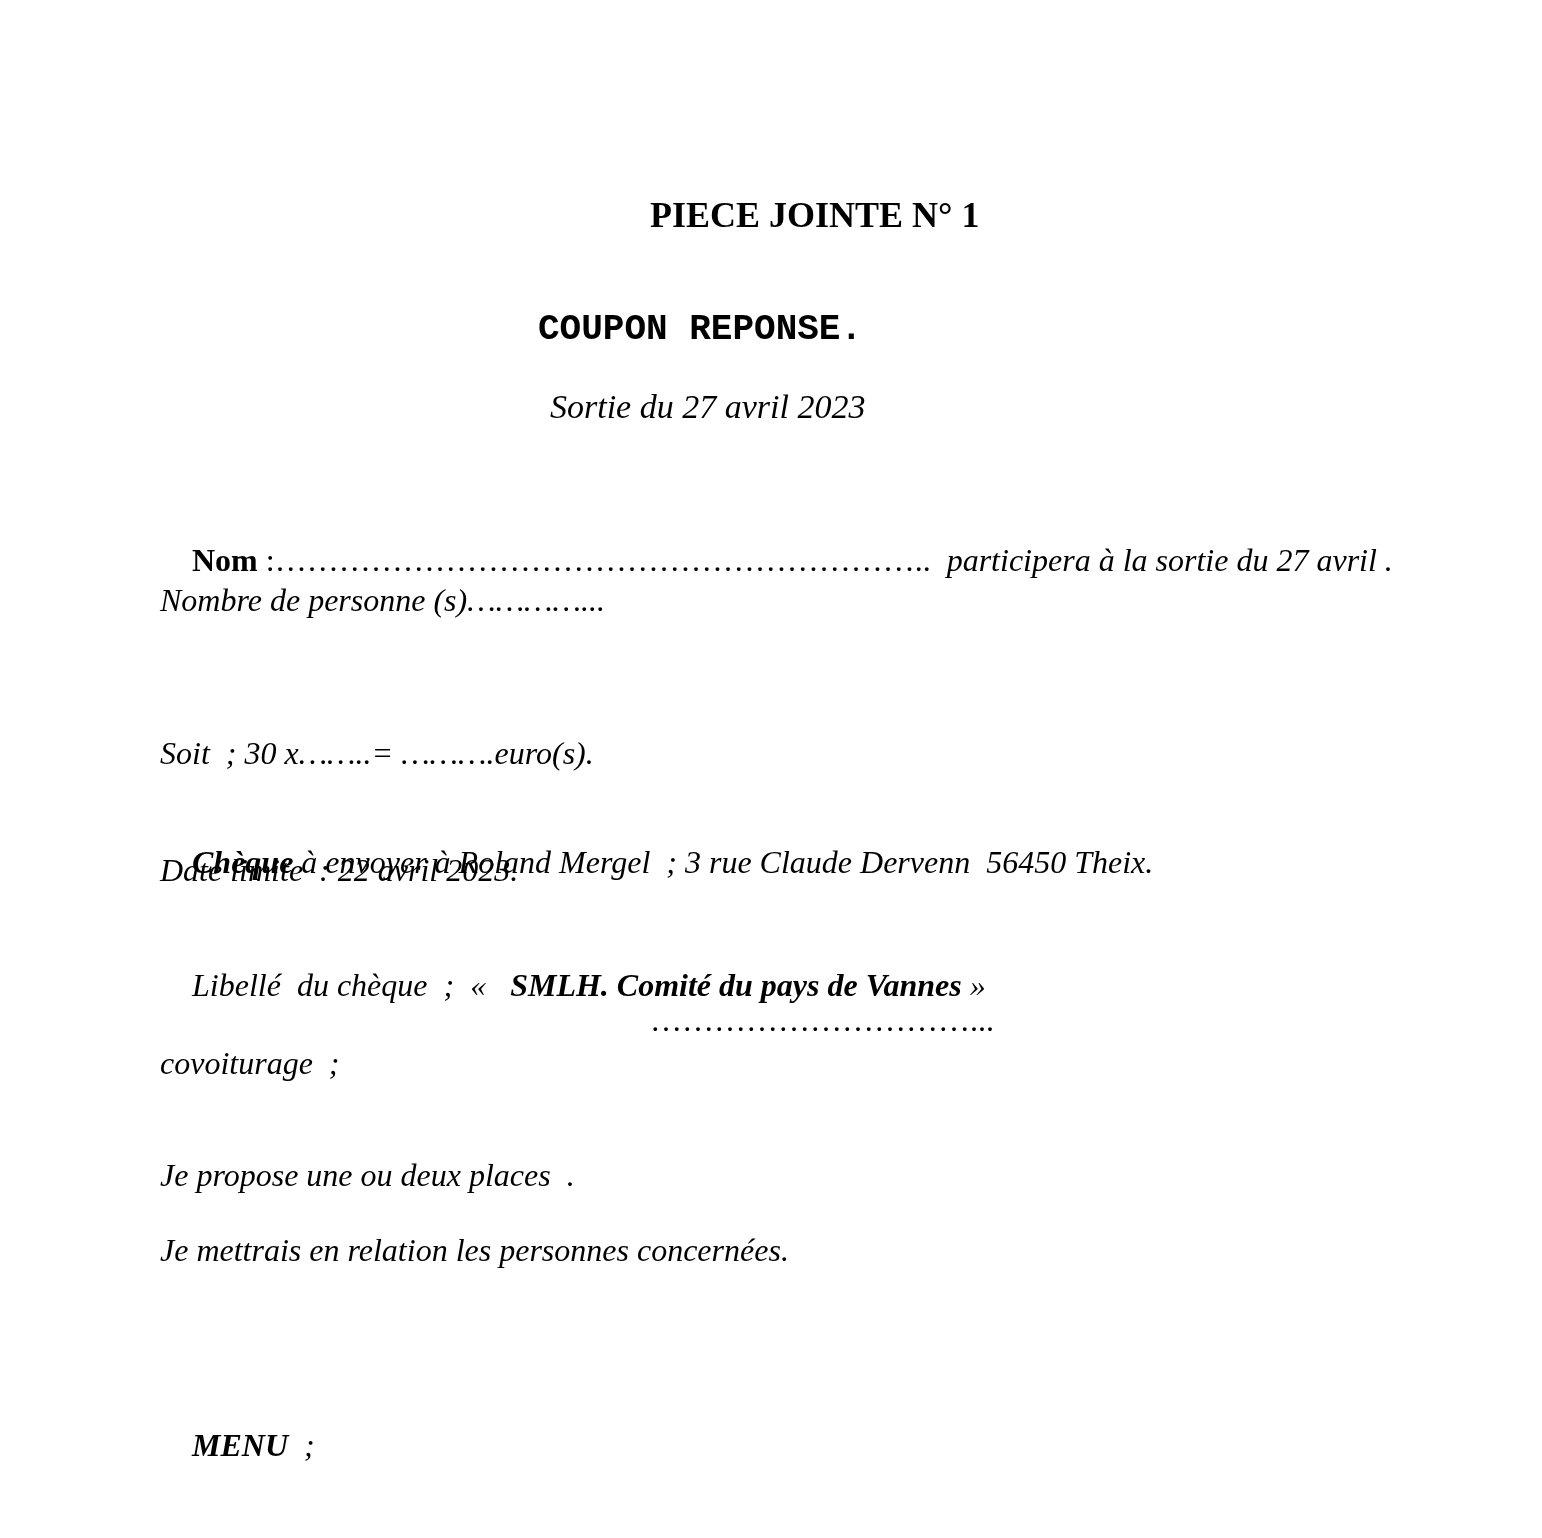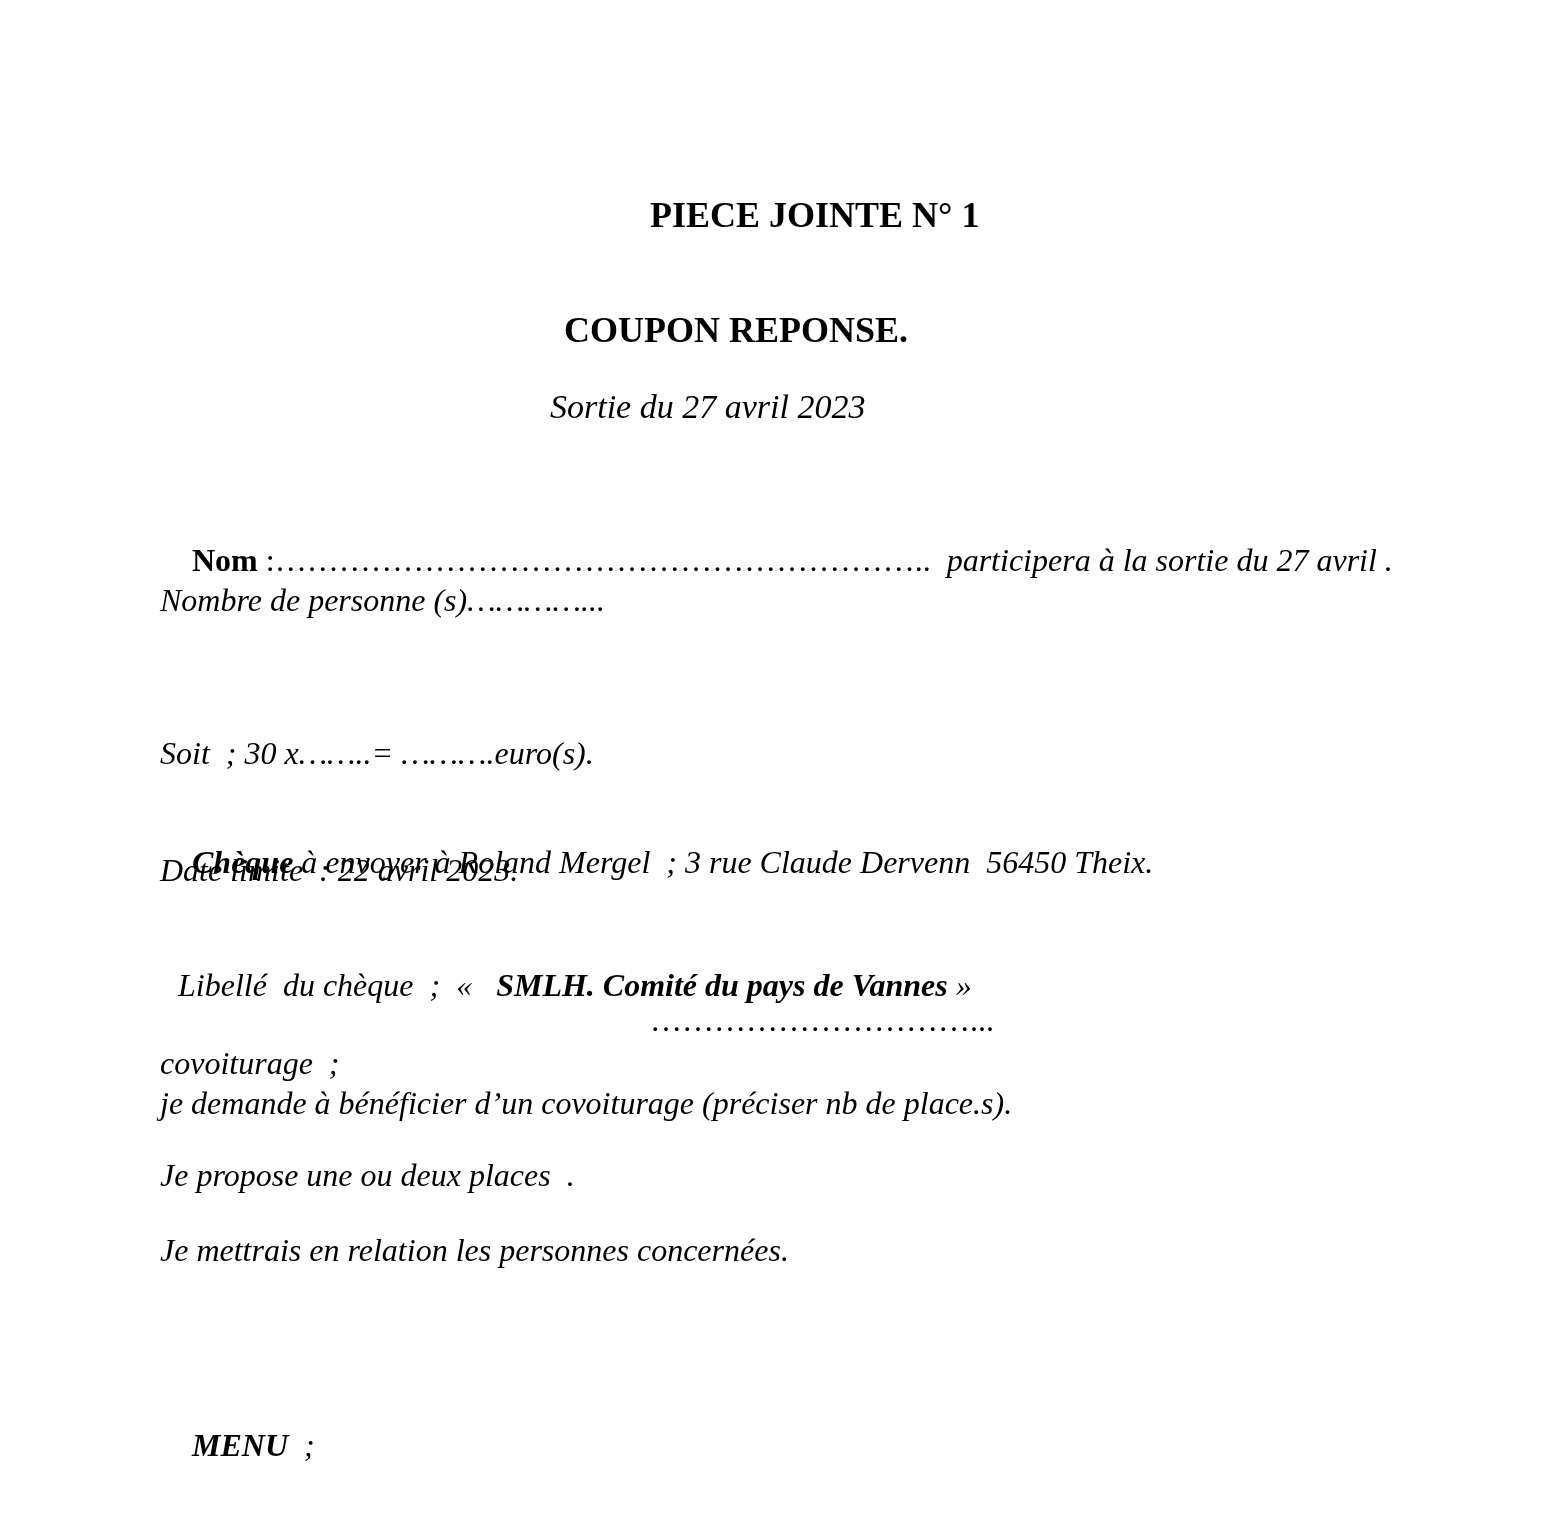--- a/index.html
+++ b/index.html
@@ -36,48 +36,47 @@
     line-height: 42px;
   }
 </style>
 </head>
 <body>
 
 <div class="page">
 
   <div class="line title" style="left:650px; top:193px;">PIECE JOINTE N° 1</div>
 
-  <div class="line title" style="left:564px; top:308px;">COUPON REPONSE.</div>
+  <div class="line title" style="left:538px; top:308px;font-family:Liberation Mono, monospace;">COUPON REPONSE.</div>
 
   <div class="line subtitle" style="left:550px; top:386px;">Sortie du 27 avril 2023</div>
 
   <div class="line" style="left:160px; top:500px;">
     <span class="b">Nom</span><span> :</span><span>……………………………………………………..</span><span class="it">  participera à la sortie du 27 avril .</span>
   </div>
 
   <div class="line it" style="left:160px; top:580px;">Nombre de personne (s)…………...</div>
 
 
   <div class="line it" style="left:160px; top:733px;">Soit  ; 30 x……..= ……….euro(s).</div>
 
   <div class="line it" style="left:160px; top:802px;">
     <span class="b">Chèque</span><span> à envoyer à Roland Mergel  ; 3 rue Claude Dervenn  56450 Theix.</span>
   </div>
 
   <div class="line it" style="left:160px; top:850px;">Date limite  : 22 avril 2023.</div>
 
-  <div class="line it" style="left:146px; top:925px;">
+  <div class="line it" style="left:160px; top:925px;">
     <span>Libellé  du chèque  ;  «   </span><span class="b">SMLH. Comité du pays de Vannes</span><span> »</span>
   </div>
 
   <div class="line" style="left:650px; top:1000px;">…………………………...</div>
 
   <div class="line it" style="left:160px; top:1043px;">covoiturage  ;</div>
 
-  <div class="line it" style="left:160px; top:1083px;">je demande à bénéficier d’un covoiturage (préciser nb de place.s).</div>
 
   <div class="line it" style="left:160px; top:1155px;">Je propose une ou deux places  .</div>
 
   <div class="line it" style="left:160px; top:1230px;">Je mettrais en relation les personnes concernées.</div>
 
   <div class="line it" style="left:160px; top:1385px;">
     <span class="b">MENU</span><span>  ;</span>
   </div>
 
 

